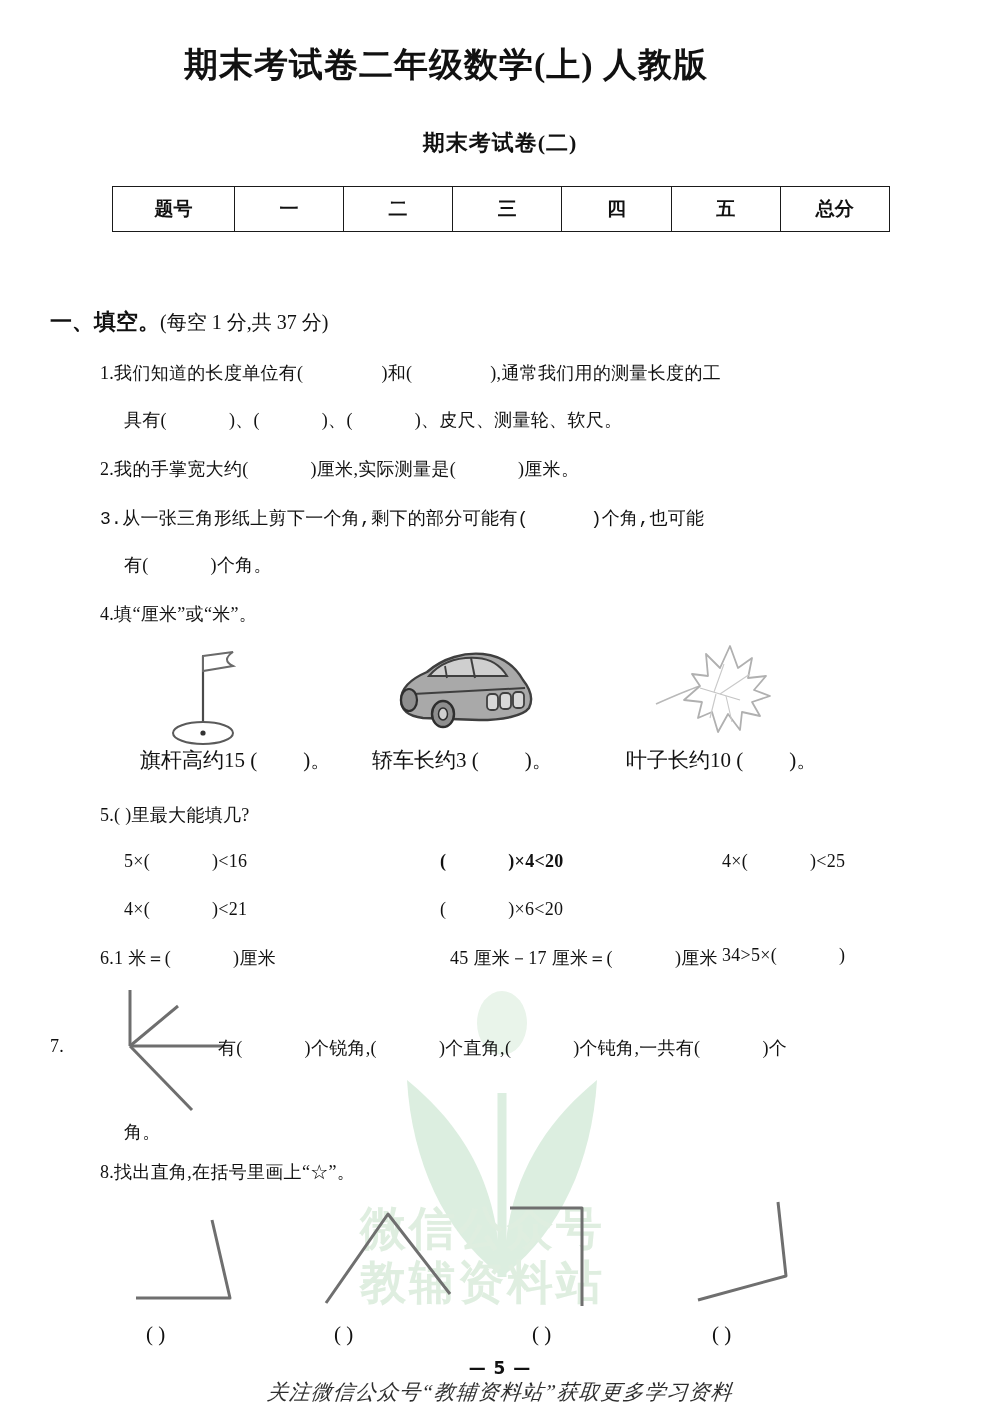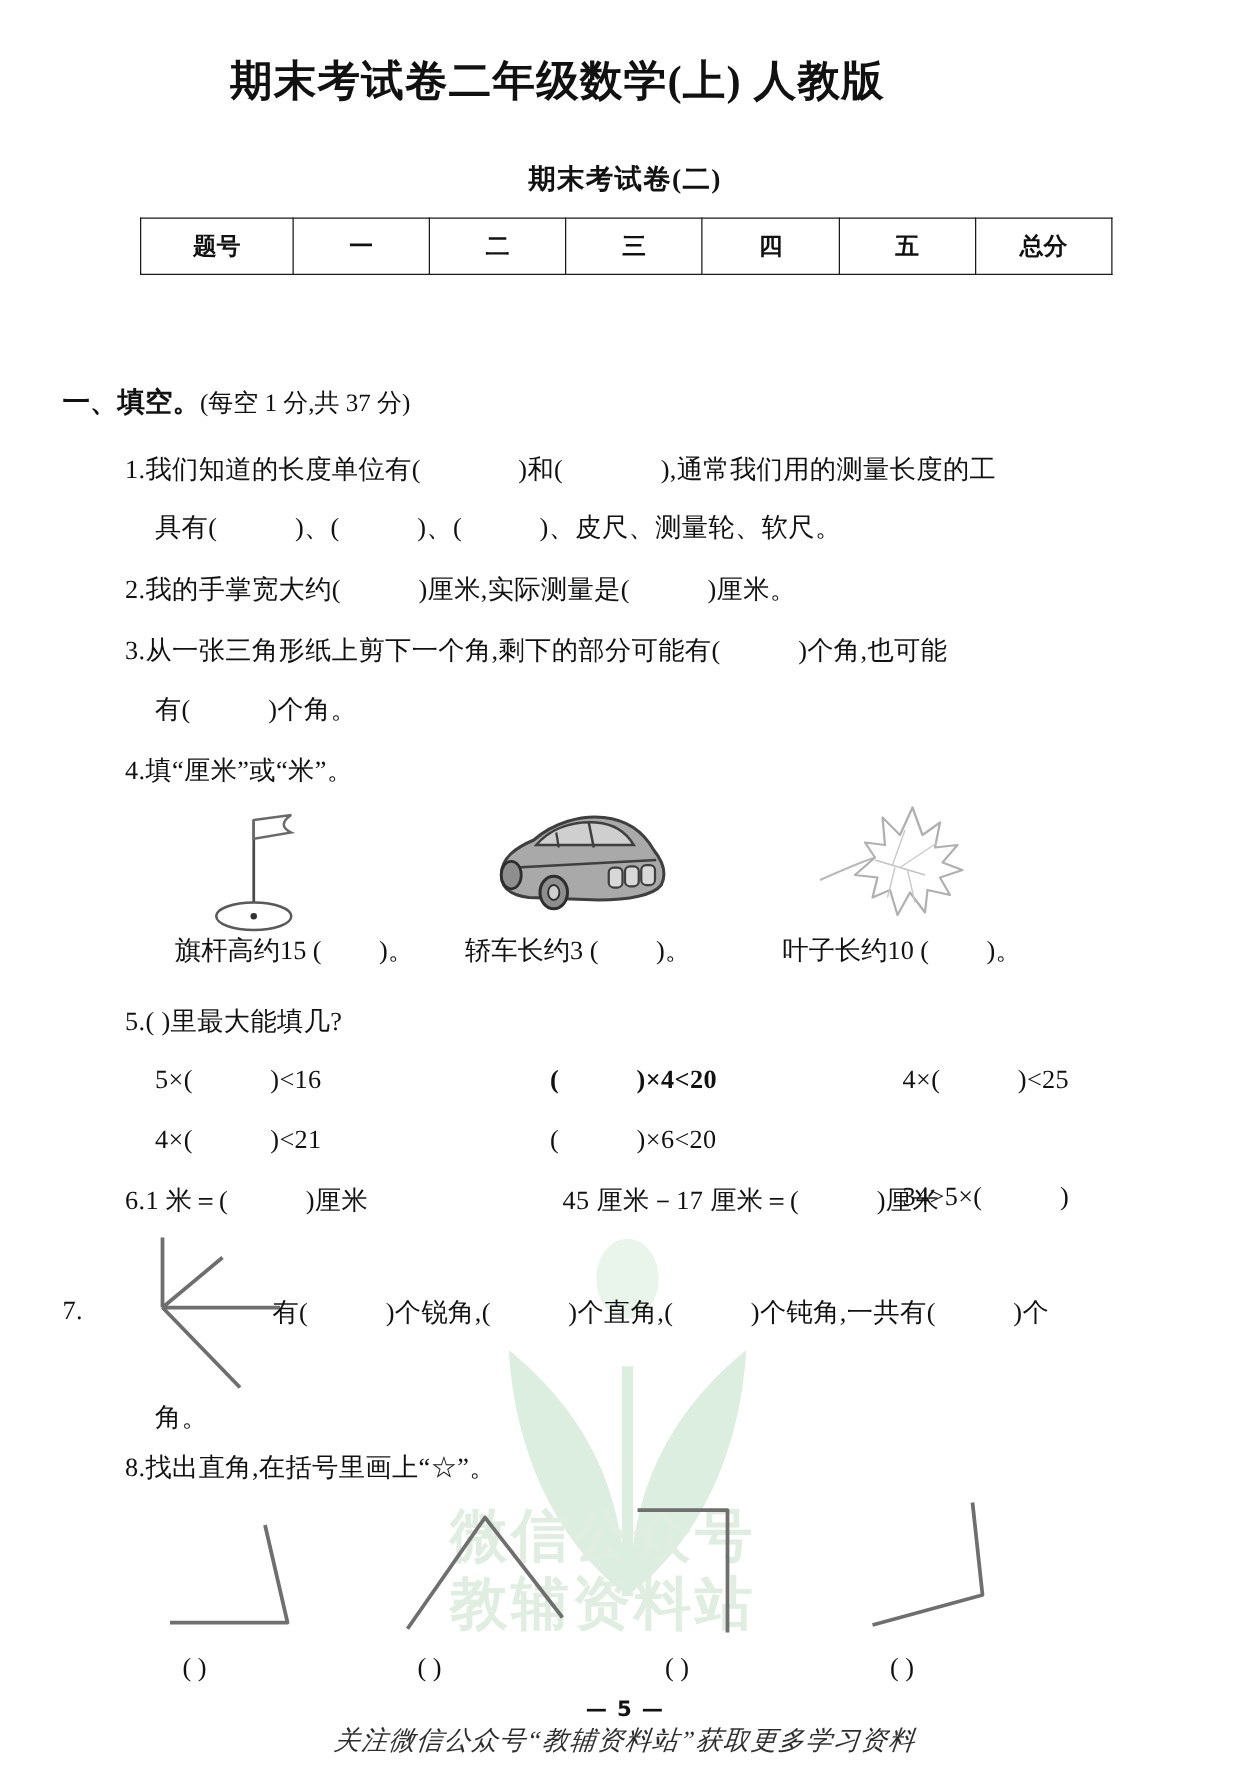--- a/index.html
+++ b/index.html
@@ -70,21 +70,21 @@
     width: 1000px;
     text-align: center;
     font-size: 22px;
     font-weight: bold;
     letter-spacing: 1px;
   }
 
   
   .score-table {
     position: absolute;
-    left: 112px; top: 174px;
+    left: 112px; top: 186px;
     border-collapse: collapse;
     width: 778px;
   }
   .score-table td {
     border: 1.6px solid #1a1a1a;
     height: 42px;
     text-align: center;
     vertical-align: middle;
     font-size: 19px;
     font-weight: bold;
@@ -97,21 +97,21 @@
     position: absolute;
     font-size: 22px;
     white-space: nowrap;
     text-align: right;
   }
   .sec-head .sec-bold { font-weight: bold; }
   .sec-head .sec-note { font-weight: normal; font-size: 20px; }
 
   .q {
     position: absolute;
-    font-size: 21px;
+    font-size: 18px;
     white-space: nowrap;
     letter-spacing: 0.3px;
   }
   .blank-s { display: inline-block; width: 46px; }
   .blank-m { display: inline-block; width: 62px; }
   .blank-l { display: inline-block; width: 78px; }
 
   
   .pic-band {
     position: absolute;
@@ -225,21 +225,21 @@
       <span>1.我们知道的长度单位有(</span><span class="blank-l"></span><span>)和(</span><span class="blank-l"></span><span>),通常我们用的测量长度的工</span>
     </div>
     <div class="q" style="left:124px; top:408px;">
       <span>具有(</span><span class="blank-m"></span><span>)、(</span><span class="blank-m"></span><span>)、(</span><span class="blank-m"></span><span>)、皮尺、测量轮、软尺。</span>
     </div>
 
     <div class="q" style="left:100px; top:457px;">
       <span>2.我的手掌宽大约(</span><span class="blank-m"></span><span>)厘米,实际测量是(</span><span class="blank-m"></span><span>)厘米。</span>
     </div>
 
-    <div class="q" style="left:100px; top:506px;">
+    <div class="q" style="left:100px; top:506px;font-family:Liberation Mono, monospace;">
       <span>3.从一张三角形纸上剪下一个角,剩下的部分可能有(</span><span class="blank-m"></span><span>)个角,也可能</span>
     </div>
     <div class="q" style="left:124px; top:553px;">
       <span>有(</span><span class="blank-m"></span><span>)个角。</span>
     </div>
 
     <div class="q" style="left:100px; top:602px;text-align:center;">4.填“厘米”或“米”。</div>
 
     <div class="pic-band">
 

